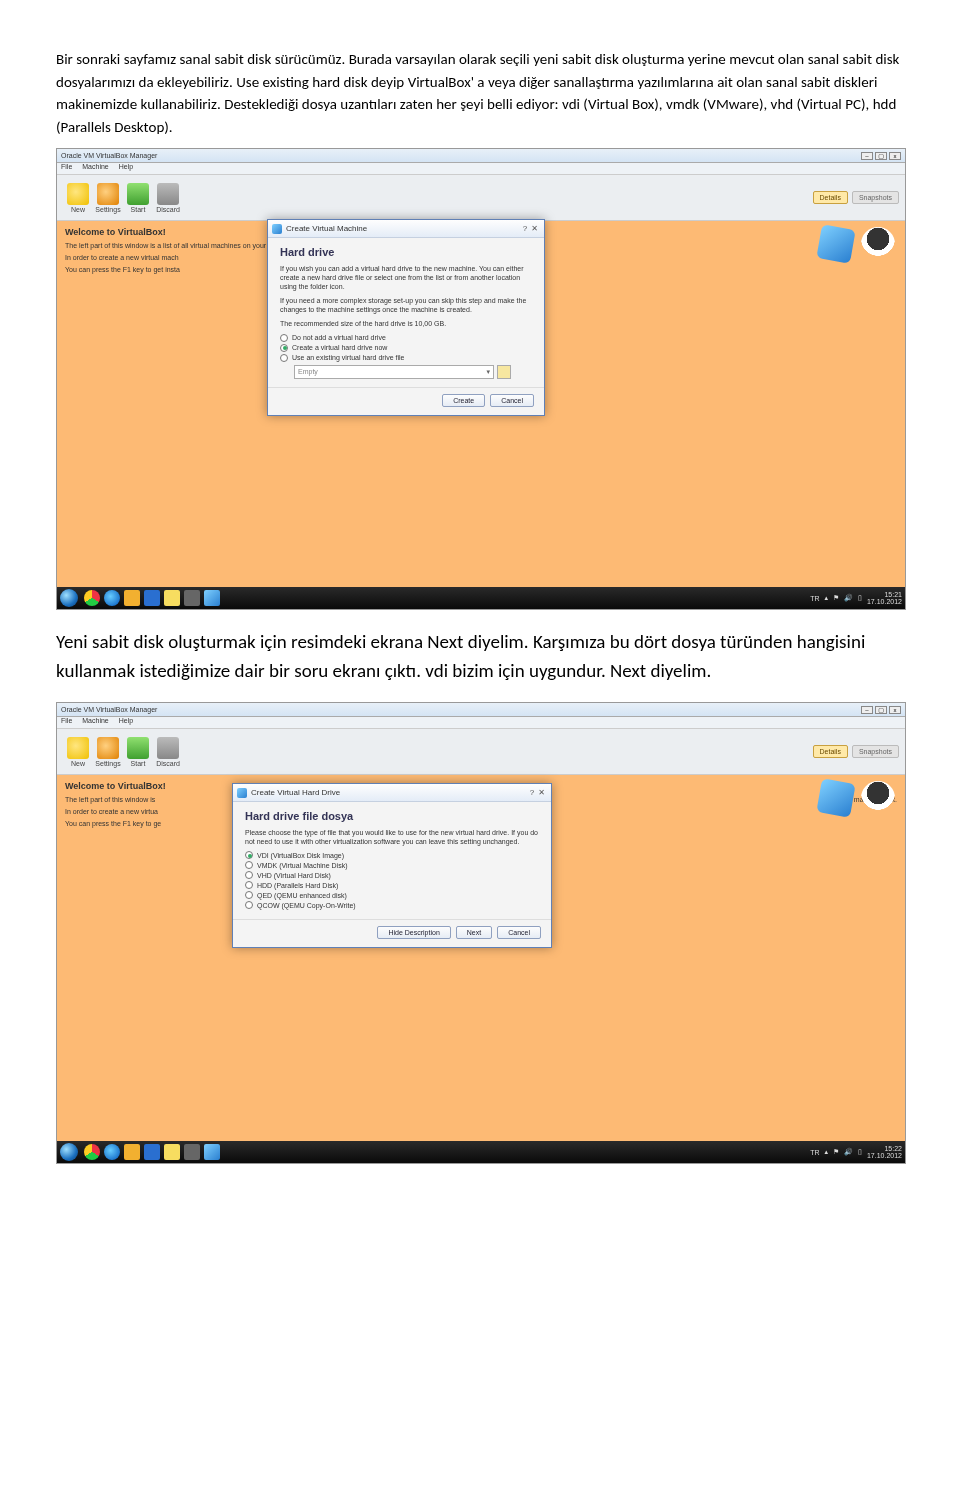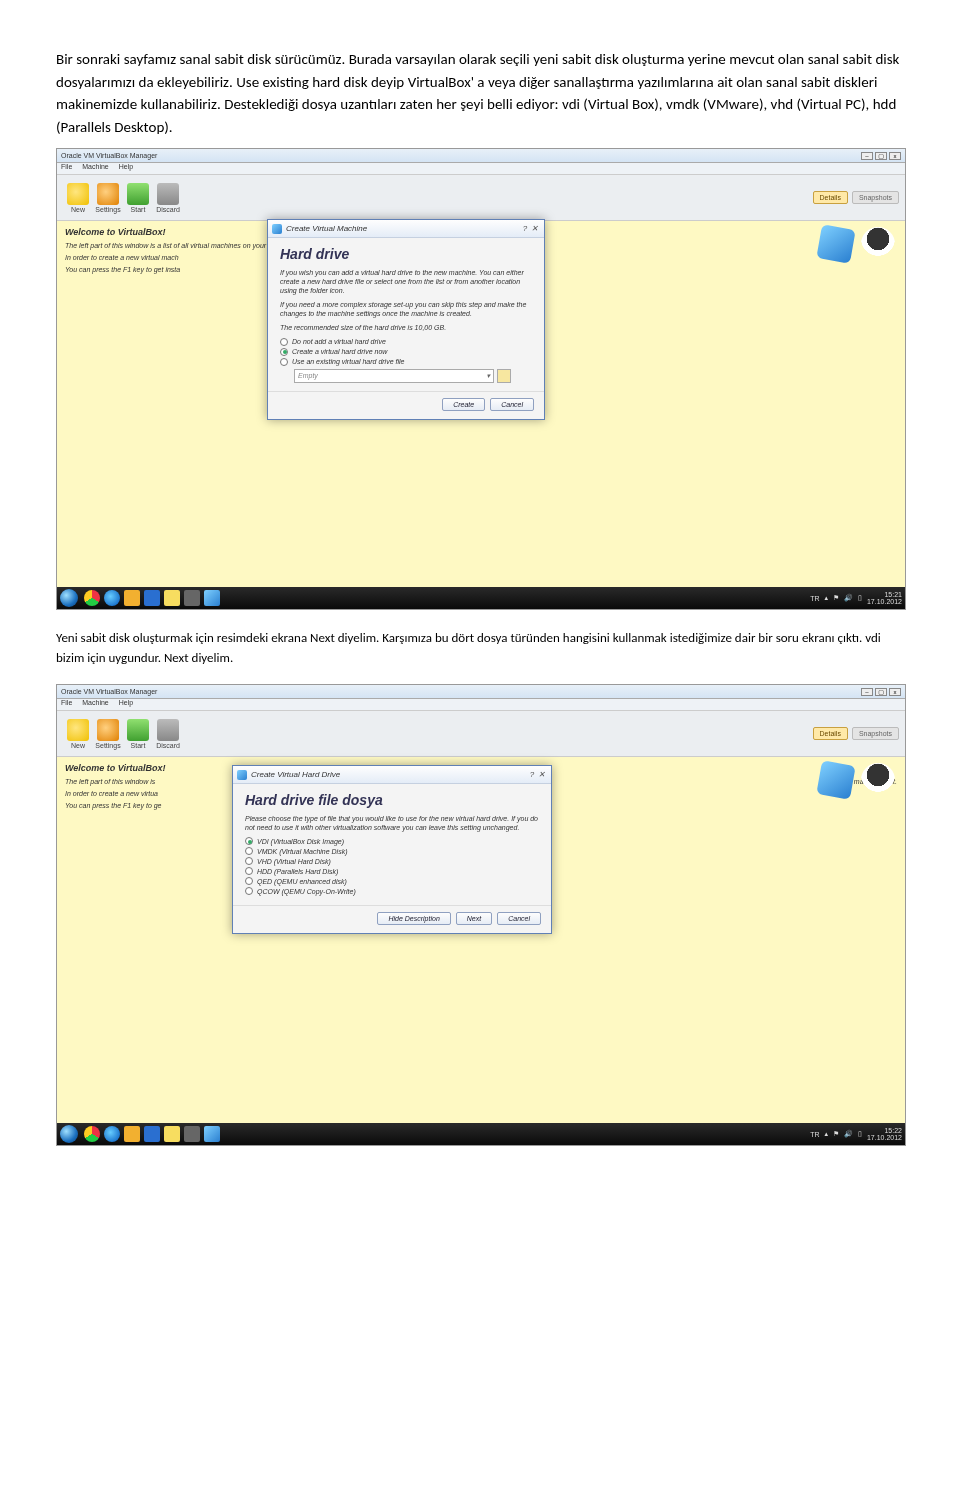--- a/index.html
+++ b/index.html
@@ -18,36 +18,36 @@
   .scr-toolbar { height: 46px; background: #ebeef1; border-bottom: 1px solid #ccc; display: flex; align-items: center; padding: 0 6px; }
   .tool-btn { width: 30px; text-align: center; font-size: 7px; color: #444; }
   .tool-icon { width: 22px; height: 22px; margin: 0 auto 1px auto; border-radius: 3px; }
   .ic-new { background: radial-gradient(circle at 40% 40%, #ffe680, #f0c000); }
   .ic-set { background: radial-gradient(circle at 40% 40%, #ffd080, #e08000); }
   .ic-start { background: linear-gradient(#90e070, #40a030); }
   .ic-dis { background: linear-gradient(#bbb,#888); }
   .tool-right { margin-left: auto; display: flex; gap: 4px; }
   .tool-tab { font-size: 7px; padding: 2px 6px; border: 1px solid #c8a040; background: #ffe9a8; border-radius: 2px; color: #6a4a00; }
   .tool-tab.grey { background: #e4e4e4; border-color: #bbb; color: #666; }
-  .scr-body { position: absolute; top: 72px; left: 0; right: 0; bottom: 22px; background: #fef9c3; padding: 6px 8px; font-style: italic; }
+  .scr-body { position: absolute; top: 72px; left: 0; right: 0; bottom: 22px; background: #fdba74; padding: 6px 8px; }
   .wb-title { font-size: 9px; font-weight: bold; color: #333; margin-bottom: 4px; }
   .wb-line { font-size: 7px; color: #333; line-height: 1.3; margin-bottom: 3px; }
   .mascots { position: absolute; right: 10px; top: 6px; display: flex; gap: 8px; align-items: center; }
   .mascot { width: 34px; height: 34px; }
   .m-vb { background: linear-gradient(135deg,#7fd0ff,#2a7fd0); border-radius: 6px; transform: rotate(10deg); }
   .m-tux { background: radial-gradient(circle at 50% 35%, #333 0 40%, #fff 41% 60%, transparent 61%); border-radius: 50% 50% 40% 40%; }
 
   
   .dialog { position: absolute; background: #f4f4f4; border: 1px solid #6080b5; box-shadow: 0 0 10px rgba(0,0,0,.35); }
   .dlg-title { height: 18px; background: linear-gradient(#fefefe,#e4ecf7); border-bottom: 1px solid #c5d0e0; display: flex; align-items: center; padding: 0 4px; }
   .dlg-title .dlg-icon { width: 10px; height: 10px; background: linear-gradient(135deg,#7fd0ff,#2a7fd0); border-radius: 2px; margin-right: 4px; }
   .dlg-title .dlg-t { font-size: 8px; color: #333; flex: 1; }
   .dlg-title .dlg-x { font-size: 8px; color: #555; padding: 0 2px; cursor: default; }
   .dlg-body { padding: 8px 12px; }
-  .dlg-head { font-size: 14px; font-weight: bold; color: #335; margin-bottom: 6px; }
+  .dlg-head { font-size: 11px; font-weight: bold; color: #335; margin-bottom: 6px; }
   .dlg-txt { font-size: 7px; color: #333; line-height: 1.3; margin-bottom: 5px; }
   .radio-row { display: flex; align-items: center; font-size: 7px; color: #333; margin: 2px 0; gap: 4px; }
   .radio-dot { width: 8px; height: 8px; border: 1px solid #777; border-radius: 50%; background: #fff; position: relative; }
   .radio-dot.sel::after { content:""; position:absolute; left:1.5px; top:1.5px; width:4px; height:4px; background:#3a6; border-radius:50%; }
   .combo { width: 200px; height: 14px; border: 1px solid #aaa; background: #fff; font-size: 7px; color: #888; padding: 0 3px; display: flex; align-items: center; position: relative; }
   .combo::after { content: "▾"; position: absolute; right: 3px; color: #666; font-size: 7px; }
   .folder { width: 14px; height: 14px; border: 1px solid #aaa; background: #f7e7a0; margin-left: 3px; }
   .dlg-foot { padding: 6px 10px 8px; display: flex; justify-content: flex-end; gap: 5px; border-top: 1px solid #ddd; }
   .btn { font-size: 7px; padding: 2px 10px; border: 1px solid #8fa0c0; background: linear-gradient(#fdfdfd,#e6ecf5); border-radius: 2px; color: #223; }
 
@@ -58,21 +58,21 @@
   .c-chrome { background: conic-gradient(#e34 0 120deg,#2c4 120deg 240deg,#fc2 240deg 360deg); border-radius: 50%; }
   .c-ie { background: radial-gradient(circle at 40% 40%, #6cf,#05b); border-radius: 50%; }
   .c-d { background: #f2b030; }
   .c-w { background: #2a6fd0; }
   .c-f { background: #f7dd60; }
   .c-vb { background: linear-gradient(135deg,#7fd0ff,#2a7fd0); }
   .c-g { background: #666; }
   .tray { margin-left: auto; display: flex; align-items: center; gap: 5px; color: #ddd; font-size: 7px; }
   .clock { text-align: right; line-height: 1; }
 
-  .bottom-para { font-size: 13px; line-height: 1.5; margin: 17px 0; }
+  .bottom-para { font-size: 19px; line-height: 1.5; margin: 17px 0; }
   .footer { display: flex; font-size: 14px; margin-top: 80px; }
   .footer .fl { flex: 1; }
 </style>
 </head>
 <body>
 
 <div class="page">
 
   <p class="para">Bir sonraki sayfamız sanal sabit disk sürücümüz. Burada varsayılan olarak seçili yeni sabit disk oluşturma yerine mevcut olan sanal sabit disk dosyalarımızı da ekleyebiliriz. Use existing hard disk deyip VirtualBox' a veya diğer sanallaştırma yazılımlarına ait olan sanal sabit diskleri makinemizde kullanabiliriz. Desteklediği dosya uzantıları zaten her şeyi belli ediyor: vdi (Virtual Box), vmdk (VMware), vhd (Virtual PC), hdd (Parallels Desktop).</p>
 

